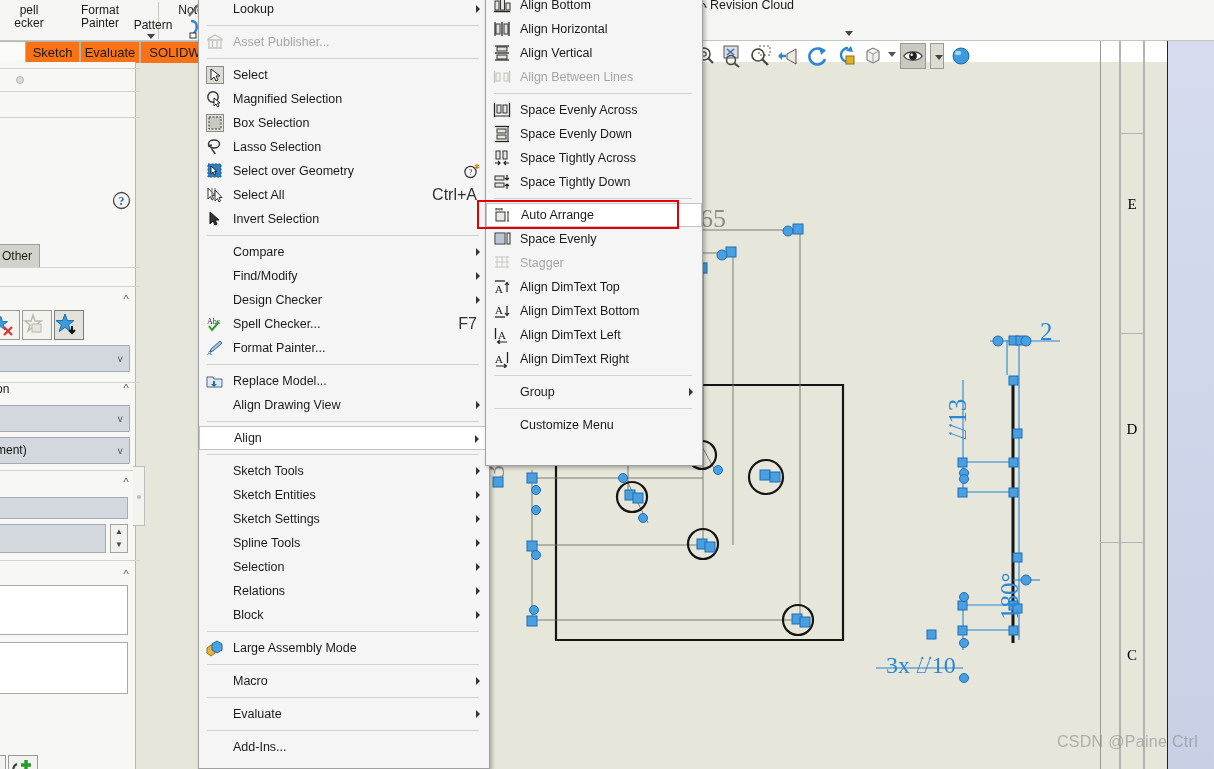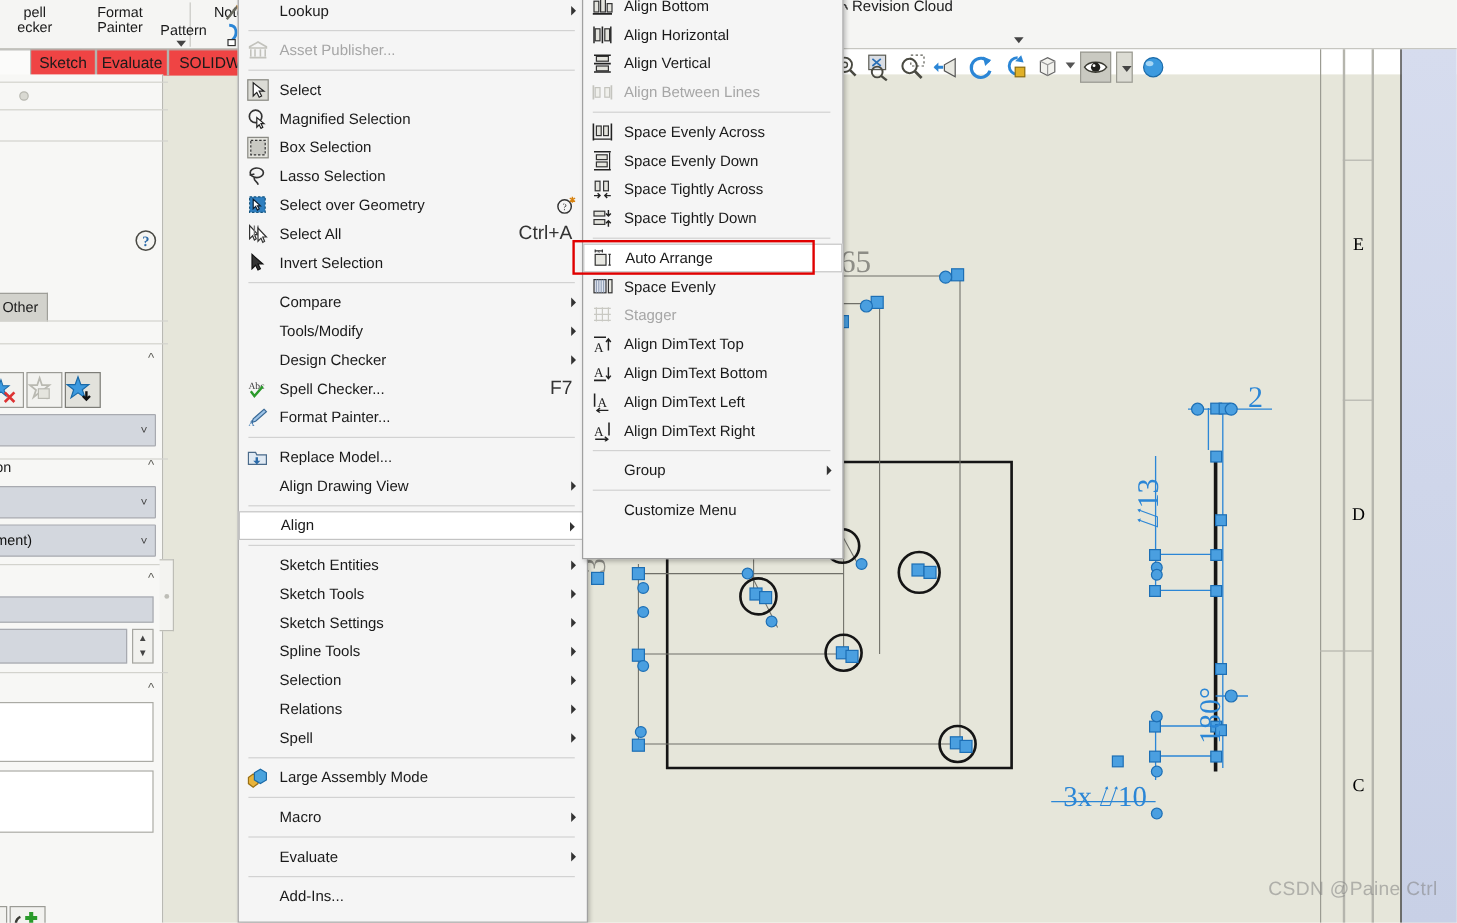--- a/index.html
+++ b/index.html
@@ -45,21 +45,21 @@
     position:absolute; left:0; top:41px; width:700px; height:21px;
     background:#f0f0ee;
   }
   .rib-lbl {
     position:absolute; text-align:center; font-size:12px; color:#1a1a1a;
     line-height:13px;
   }
   .rib-tab {
     position:absolute; top:41px; height:22px; line-height:21px;
     text-align:center; font-size:13px; color:#1a1a1a;
-    background:#ef4444; border:1px solid #b4b4ae; border-bottom:none;
+    background:#f97316; border:1px solid #b4b4ae; border-bottom:none;
   }
   .rib-tab.active { background:#fbfbfa; border-color:#b4b4ae; }
   .rib-sep { position:absolute; top:2px; height:37px; border-left:1px solid #c9c9c4; }
 
   
   #view-toolbar {
     position:absolute; left:692px; top:42px; width:268px; height:28px;
   }
   .vt { position:absolute; width:26px; height:26px; top:1px; }
   .vt svg { display:block; }
@@ -546,21 +546,21 @@
     </span>
     <span>Invert Selection</span>
   </div>
   <div class="msep"></div>
 
   <div class="mi">
     <span>Compare</span>
     <span class="sub-arrow"></span>
   </div>
   <div class="mi">
-    <span>Tools/Modify</span>
+    <span>Find/Modify</span>
     <span class="sub-arrow"></span>
   </div>
   <div class="mi">
     <span>Design Checker</span>
     <span class="sub-arrow"></span>
   </div>
   <div class="mi">
     <span class="micon">
       <svg width="18" height="18" viewBox="0 0 18 18">
         <text x="1" y="9" font-size="8" fill="#333" font-family="Liberation Serif, serif">Abc</text>
@@ -596,45 +596,45 @@
   </div>
   <div class="msep"></div>
 
   <div class="mi hl">
     <span>Align</span>
     <span class="sub-arrow"></span>
   </div>
   <div class="msep"></div>
 
   <div class="mi">
+    <span>Sketch Tools</span>
+    <span class="sub-arrow"></span>
+  </div>
+  <div class="mi">
     <span>Sketch Entities</span>
     <span class="sub-arrow"></span>
   </div>
   <div class="mi">
-    <span>Sketch Tools</span>
-    <span class="sub-arrow"></span>
-  </div>
-  <div class="mi">
     <span>Sketch Settings</span>
     <span class="sub-arrow"></span>
   </div>
   <div class="mi">
     <span>Spline Tools</span>
     <span class="sub-arrow"></span>
   </div>
   <div class="mi">
     <span>Selection</span>
     <span class="sub-arrow"></span>
   </div>
   <div class="mi">
     <span>Relations</span>
     <span class="sub-arrow"></span>
   </div>
   <div class="mi">
-    <span>Spell</span>
+    <span>Block</span>
     <span class="sub-arrow"></span>
   </div>
   <div class="msep"></div>
 
   <div class="mi">
     <span class="micon">
       <svg width="18" height="18" viewBox="0 0 18 18">
         <path d="M1,9 L5,6 L9,9 L9,14 L5,17 L1,14 Z" fill="#e8b33a" stroke="#9a7015"></path>
         <path d="M6,5 L11,2 L16,5 L16,11 L11,14 L6,11 Z" fill="#4aa3dd" stroke="#1a6aa8"></path>
       </svg>

